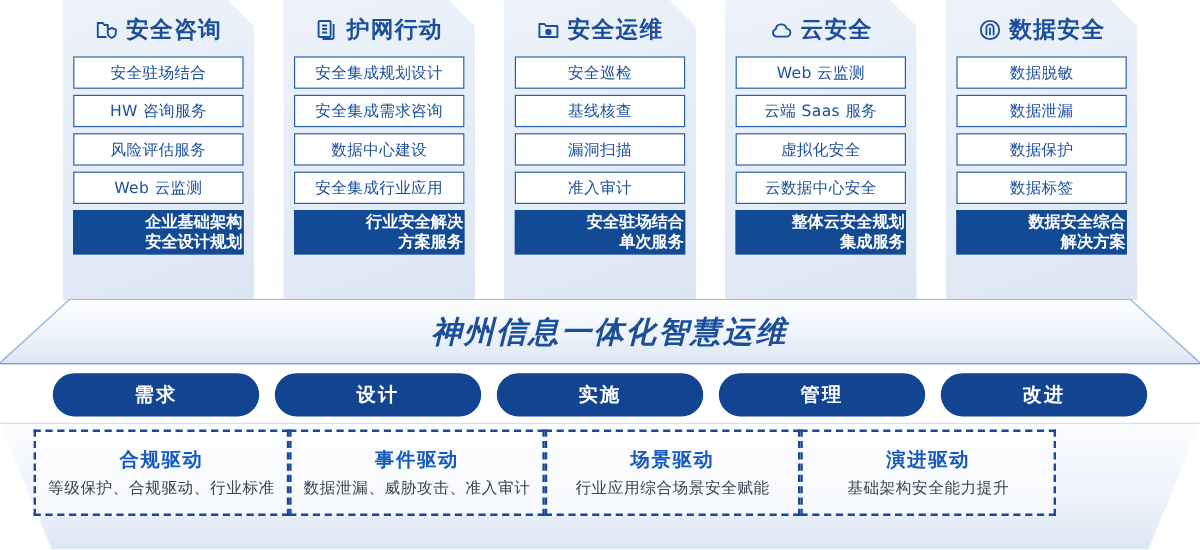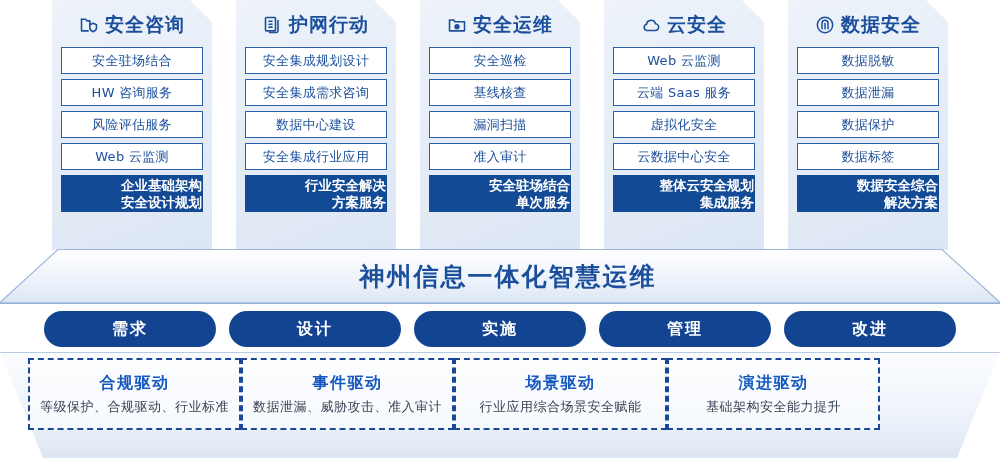--- a/index.html
+++ b/index.html
@@ -80,20 +80,21 @@
     position:absolute;inset:0;
     pointer-events:none;
   }
   .banner-title{
     position:absolute;left:16px;right:0;top:11px;
     text-align:center;
     color:#1b4f9c;
     font-size:25px;
     font-weight:bold;
     letter-spacing:2px;
+    font-style:italic;
   }
 
   
   .pills{
     position:absolute;left:0;top:311px;width:1000px;height:36px;
     display:flex;justify-content:space-between;
     padding:0 44px;box-sizing:border-box;
   }
   .pill{
     width:172px;height:36px;border-radius:18px;

